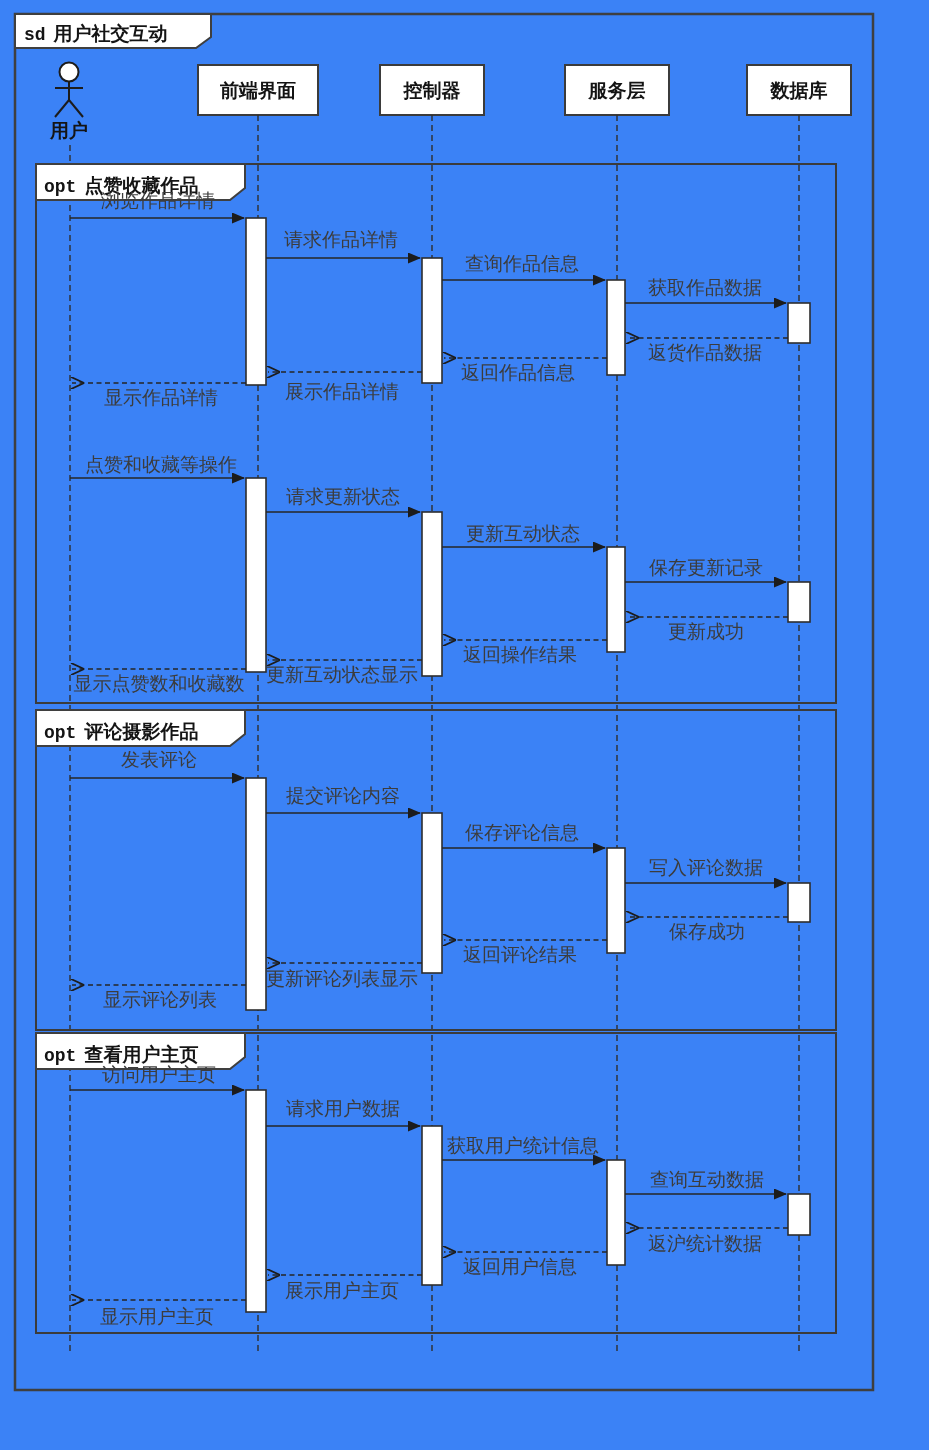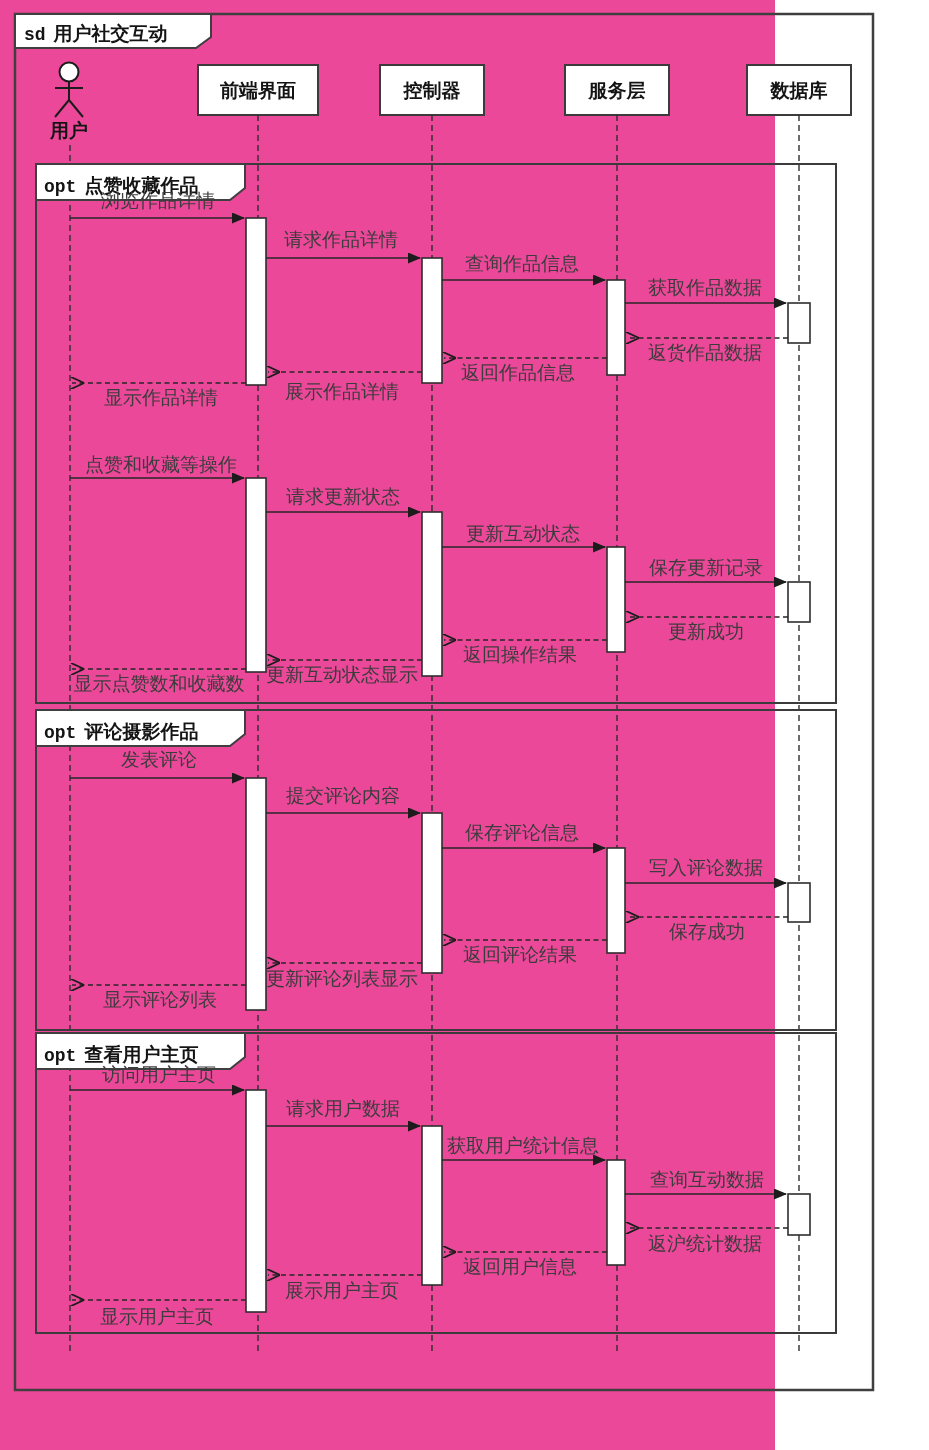--- a/index.html
+++ b/index.html
@@ -1,16 +1,16 @@
 <!DOCTYPE html>
 <html><head>
 <meta charset="utf-8">
 <style>
   html,body{margin:0;padding:0;background:#fff;}
-  .canvas{position:relative;width:775px;height:1450px;background:#ec4899;font-family:"Liberation Serif","DejaVu Serif",serif;}
+  .canvas{position:relative;width:929px;height:1450px;background:#3b82f6;font-family:"Liberation Serif","DejaVu Serif",serif;}
   svg{display:block;}
   .frame{fill:none;stroke:#3f3f3f;stroke-width:2.5;}
   .tab{fill:#fff;stroke:#3f3f3f;stroke-width:2;}
   .tabtext{font:700 19px "Liberation Serif","DejaVu Serif",serif;fill:#141414;}
   .kw{font:700 18px "Liberation Mono","DejaVu Sans Mono",monospace;fill:#141414;}
   .pbox{fill:#fff;stroke:#3b3b3b;stroke-width:2;}
   .pname{font:700 19px "Liberation Serif","DejaVu Serif",serif;fill:#141414;text-anchor:middle;}
   .lifeline{stroke:#2e2e2e;stroke-width:1.4;stroke-dasharray:6 4;fill:none;}
   .activation{fill:#fff;stroke:#2d2d2d;stroke-width:1.6;}
   .frag{fill:none;stroke:#3b3b3b;stroke-width:2;}

